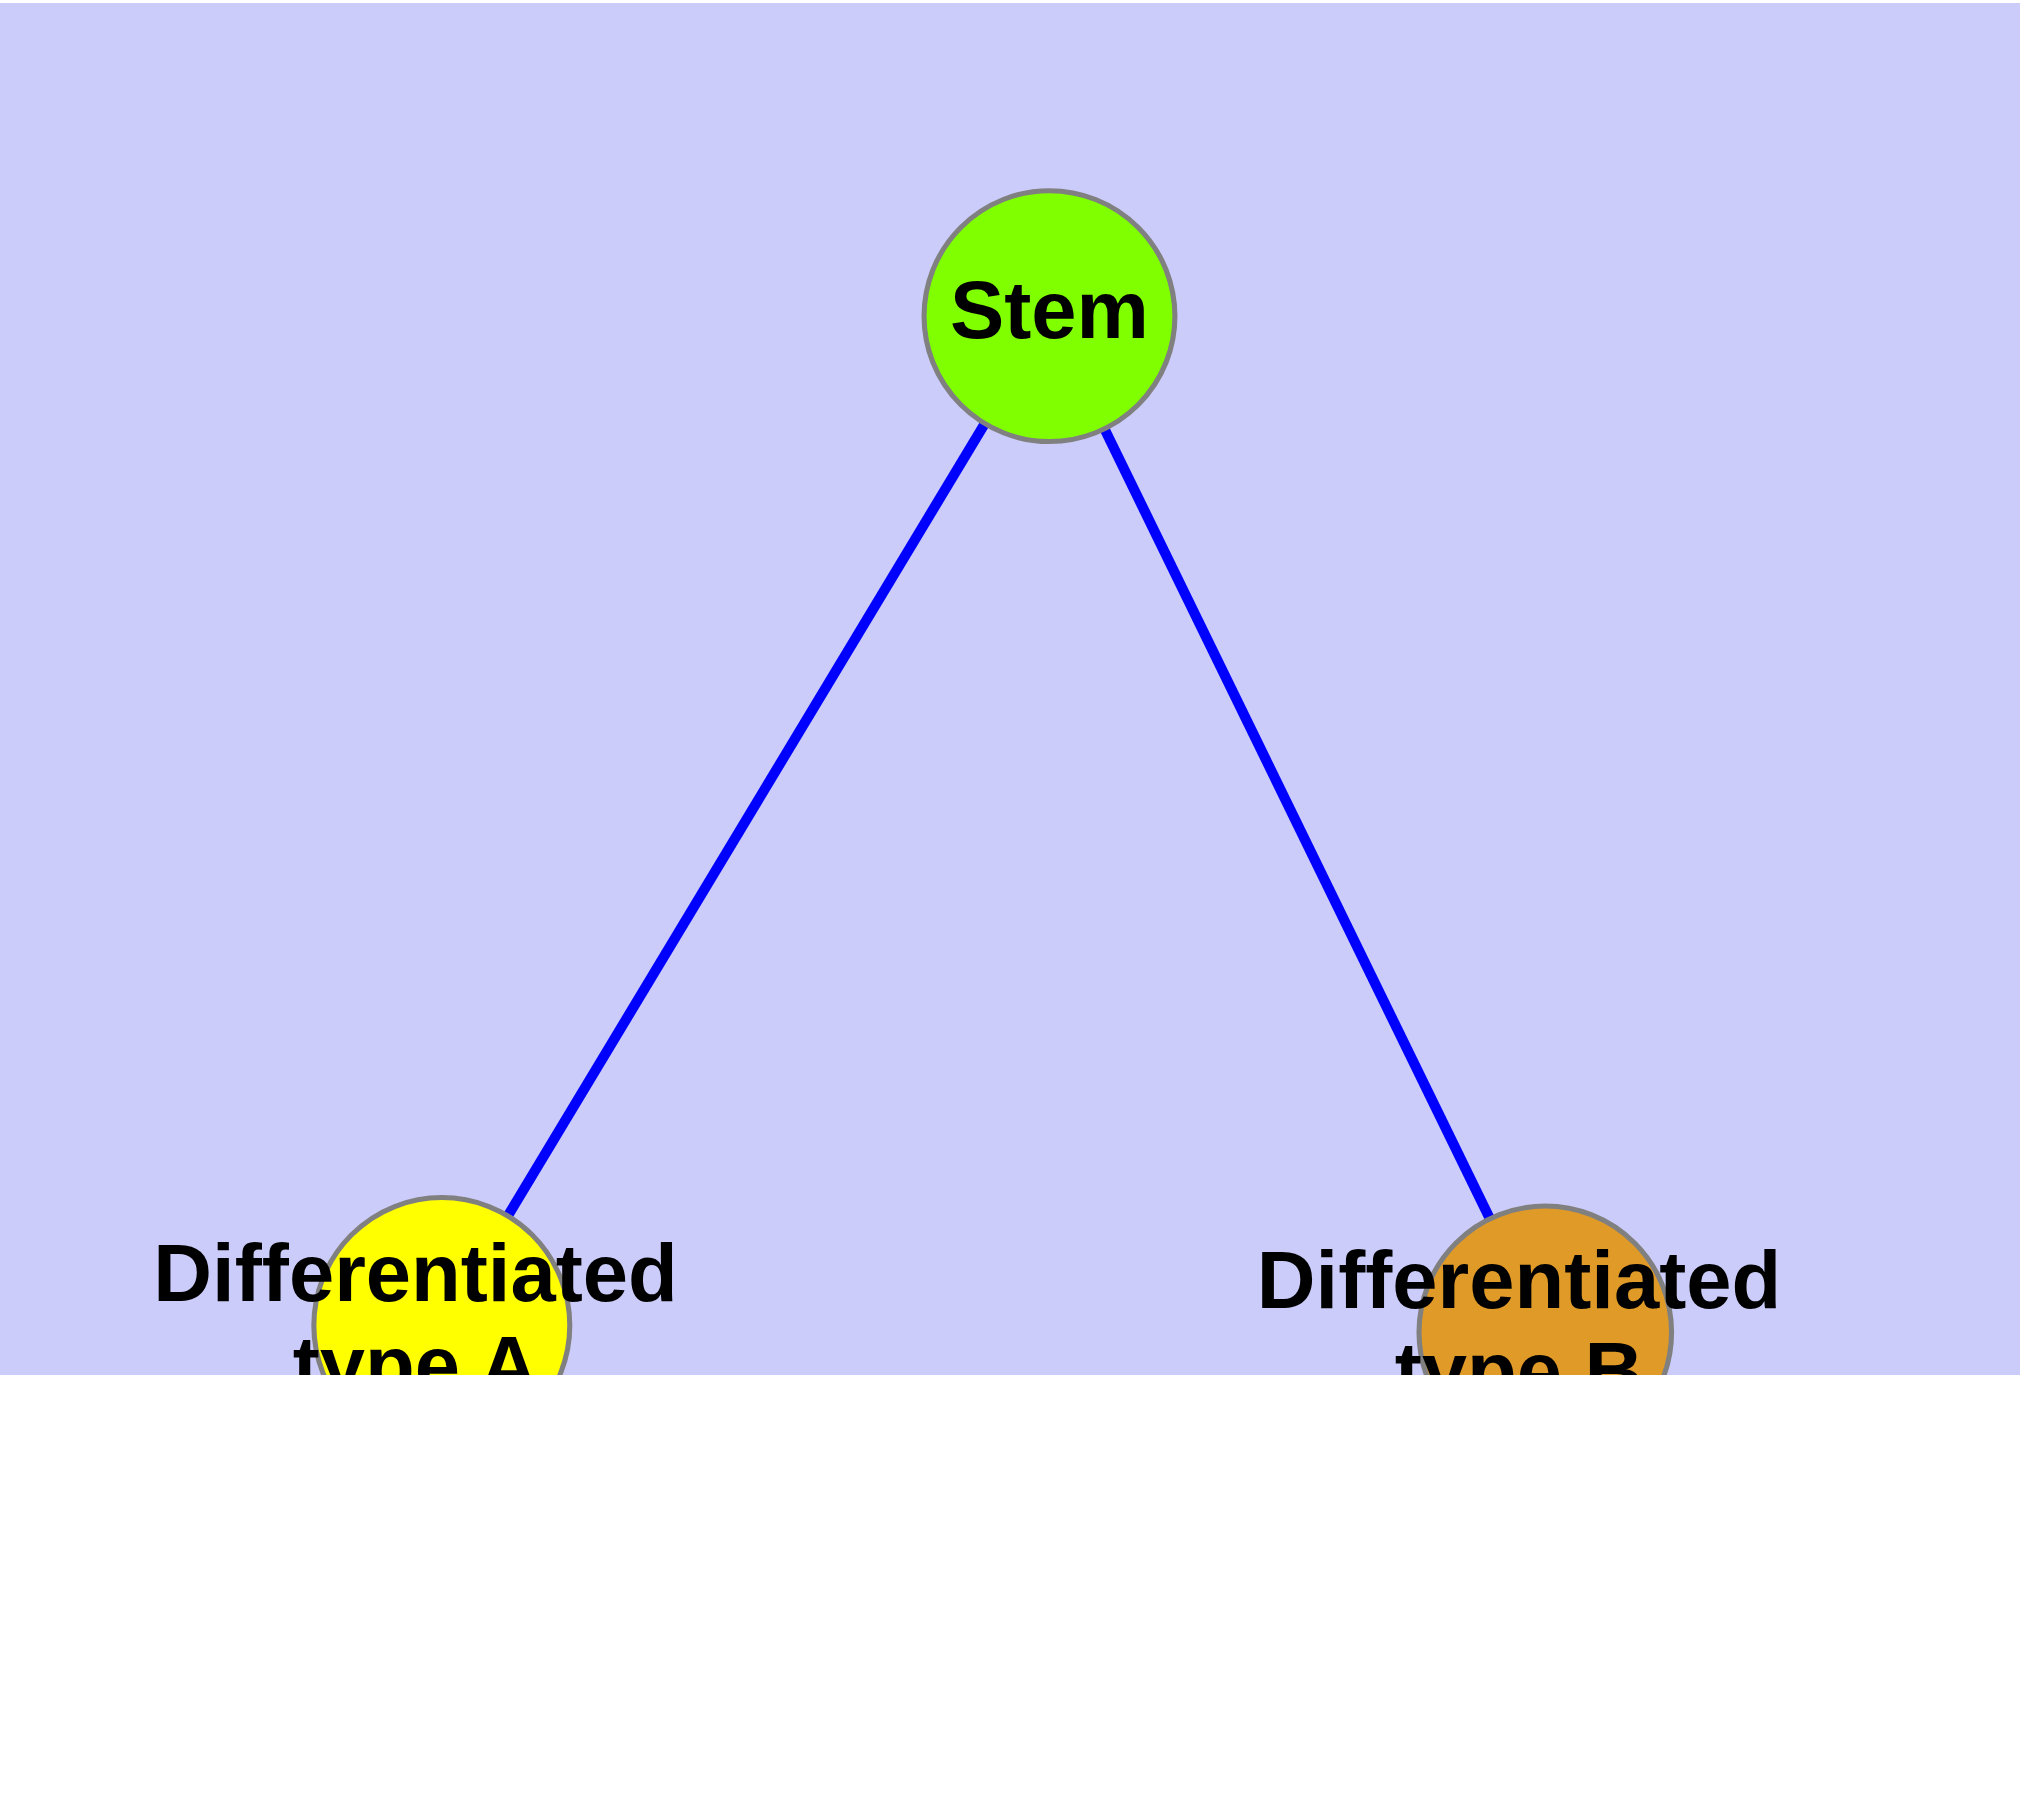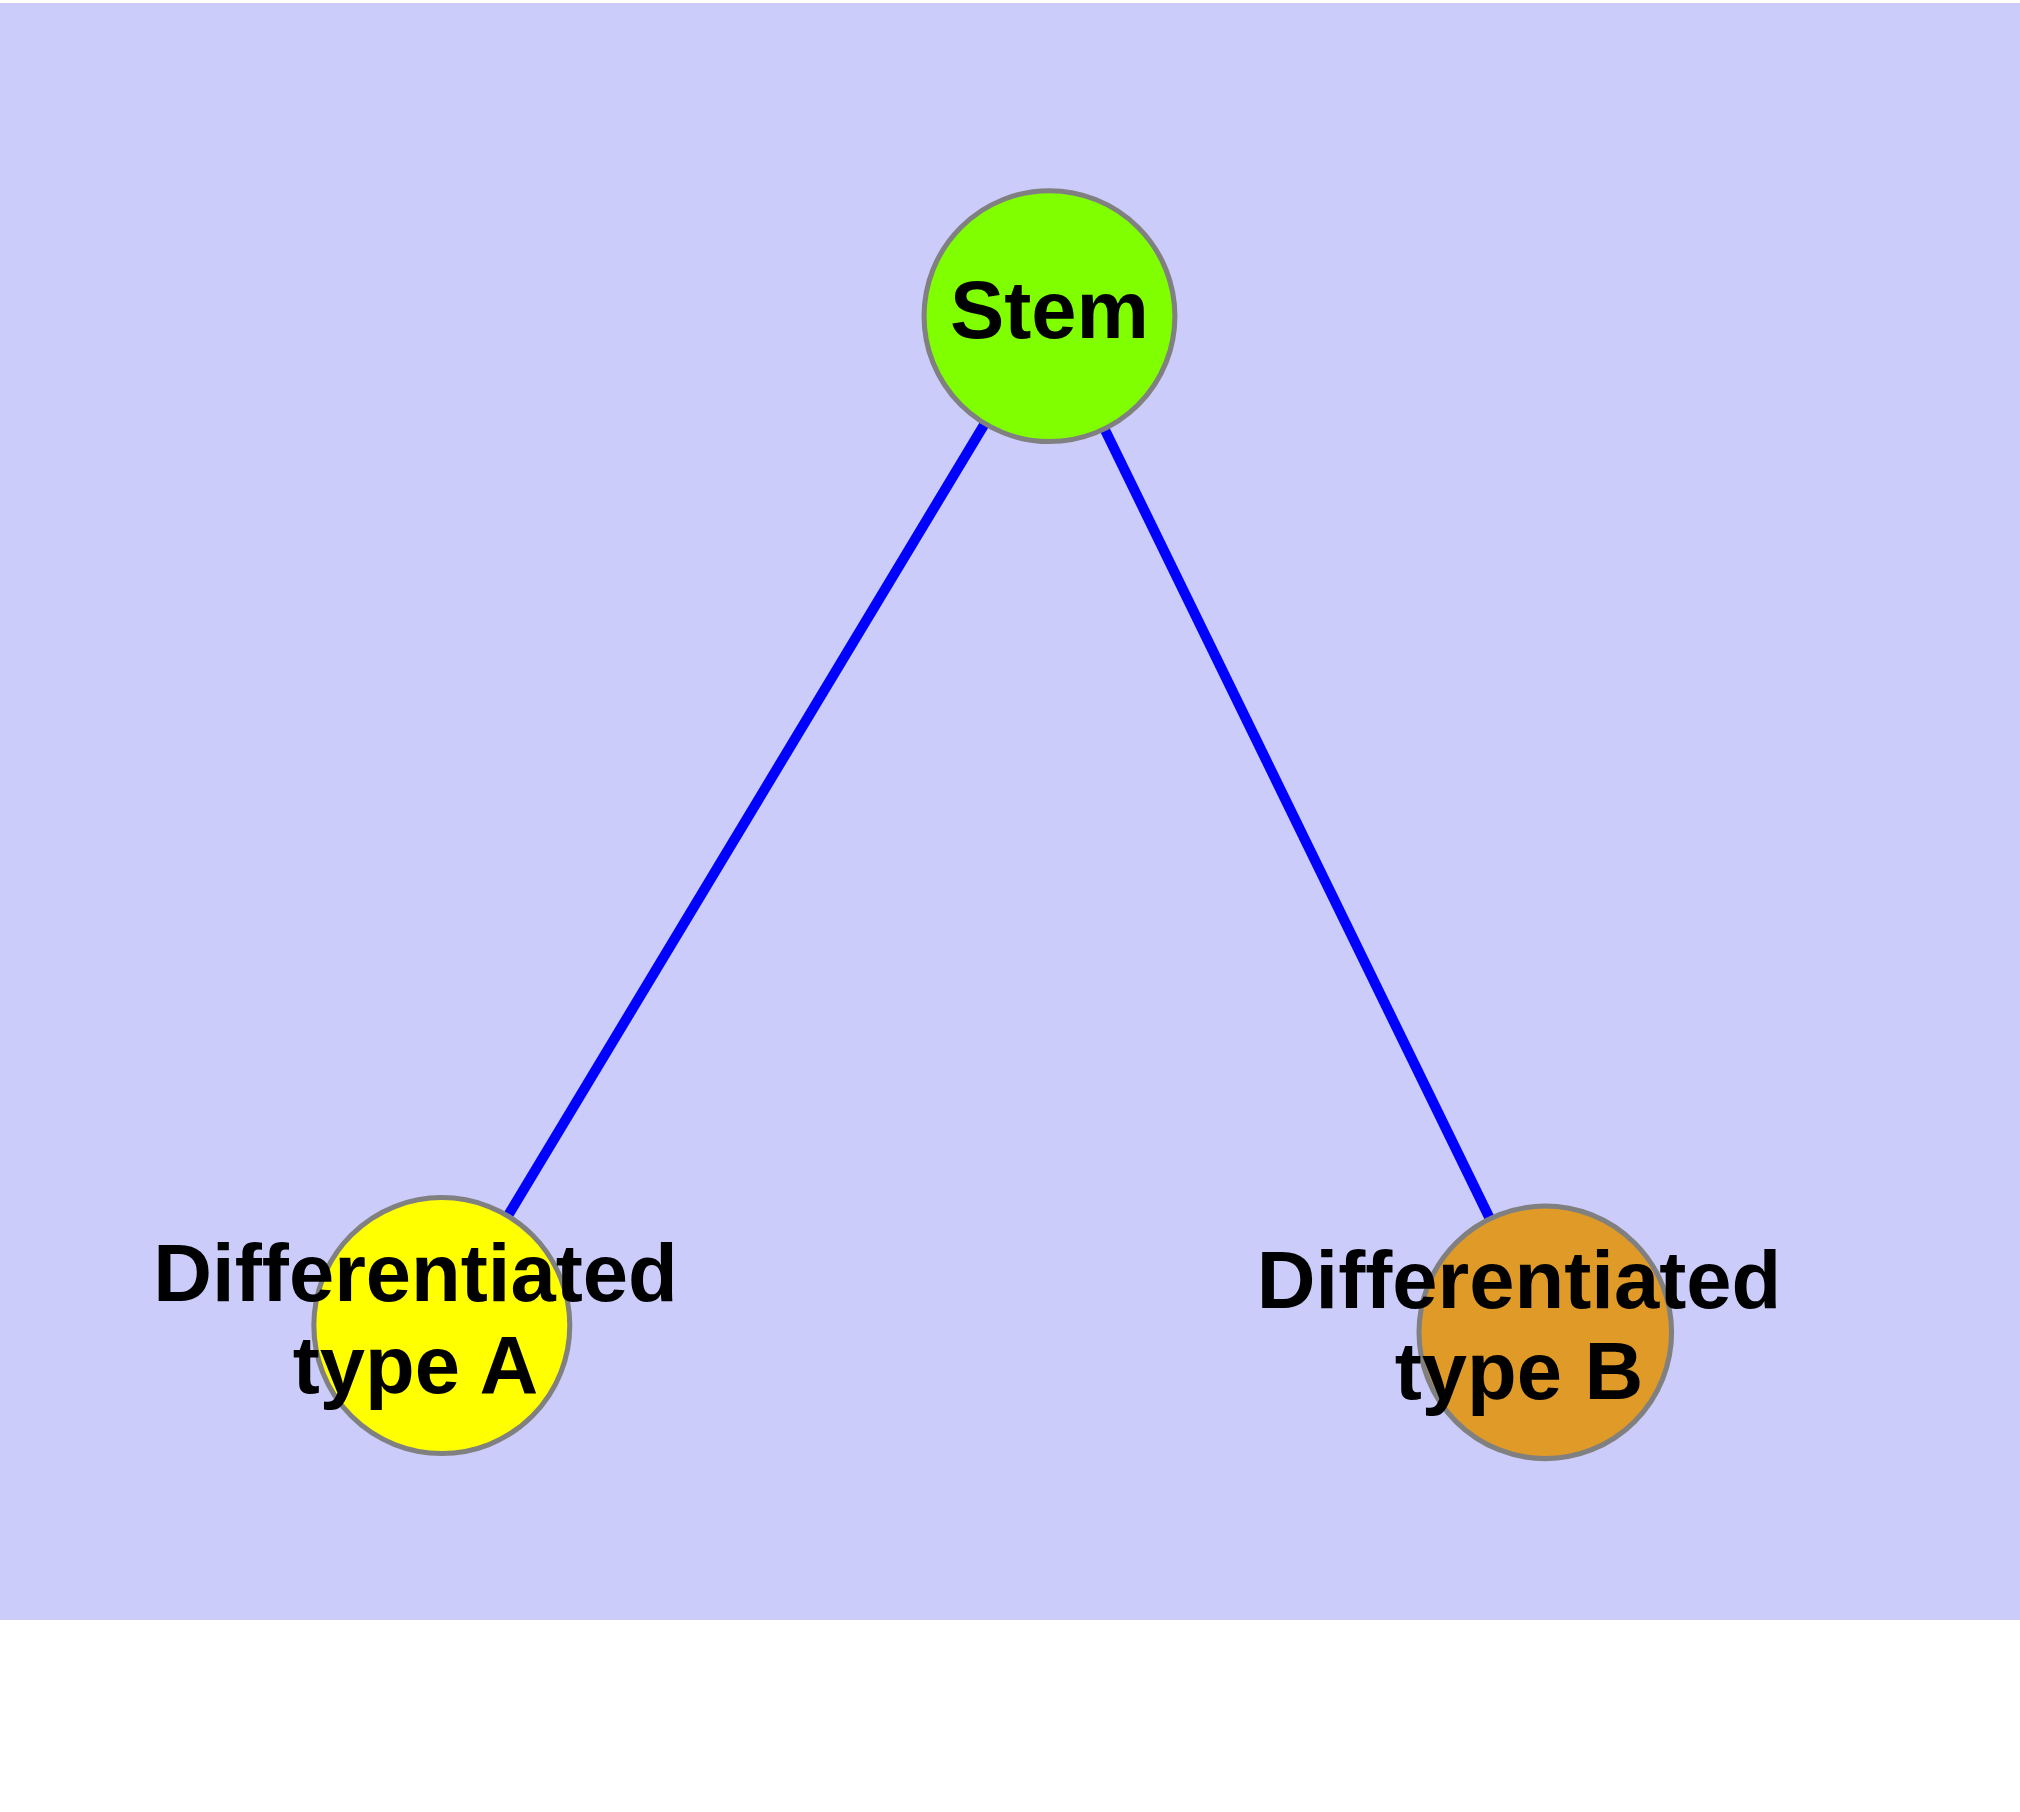--- a/index.html
+++ b/index.html
@@ -50,21 +50,21 @@
   .label-stem {
     font-size: 96px;
   }
   .label-leaf {
     font-size: 96px;
   }
 </style>
 </head>
 <body>
 
-<div id="canvas" style="width: 2021px; height: 1620px; background: rgb(255, 255, 255);">
+<div id="canvas" style="width: 2021px; height: 1375px; background: rgb(255, 255, 255);">
 
   <div id="plot-bg" style="background: rgb(204, 204, 251); width: 2021px;"></div>
 
   <svg id="graph-svg" viewBox="0 0 2384 2138" xmlns="http://www.w3.org/2000/svg">
 
     <g>
       <line class="edge-line" x1="1161.666837742535" y1="499.7960896075882" x2="598.8804560870082" y2="1434.6337193868526" stroke="#0000ff" stroke-width="12"></line>
       <line class="edge-line" x1="1302.8976256733856" y1="506.0123986023751" x2="1757.6638768558482" y2="1438.088868974636" stroke="#0000ff" stroke-width="12"></line>
     </g>
 

